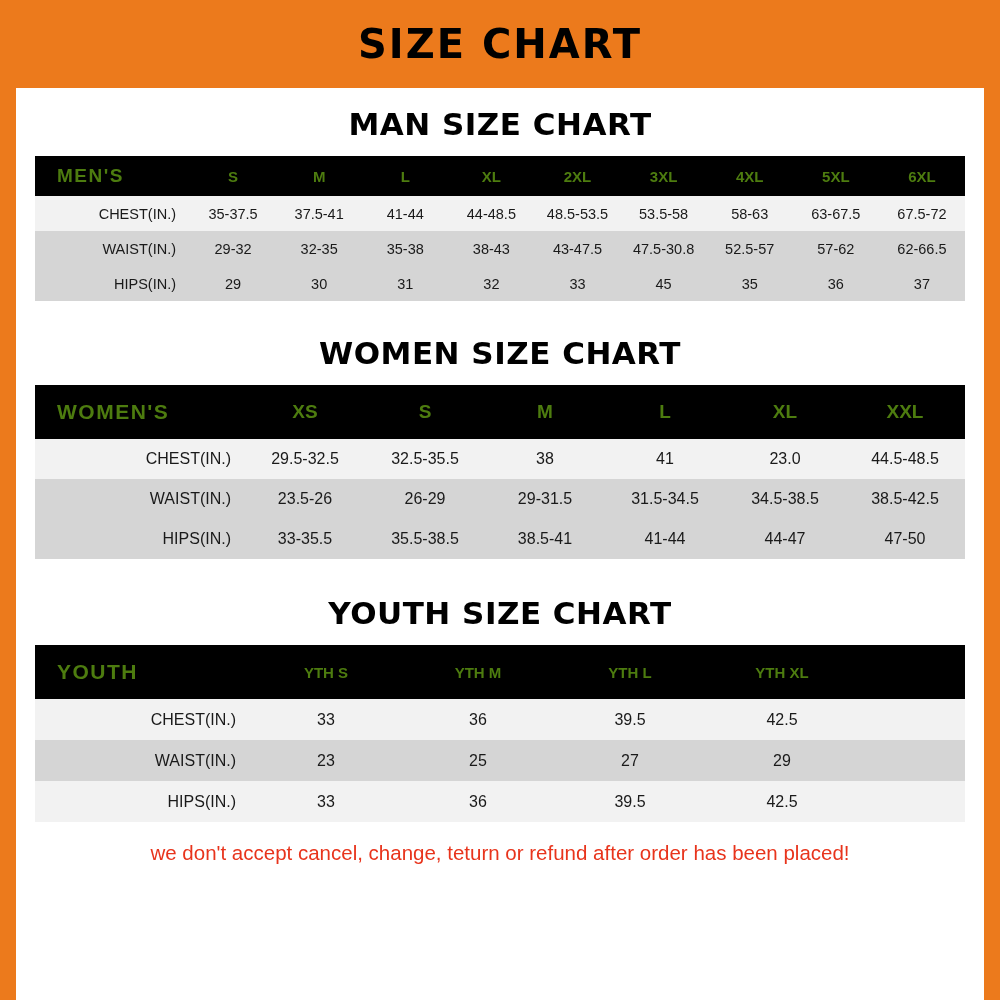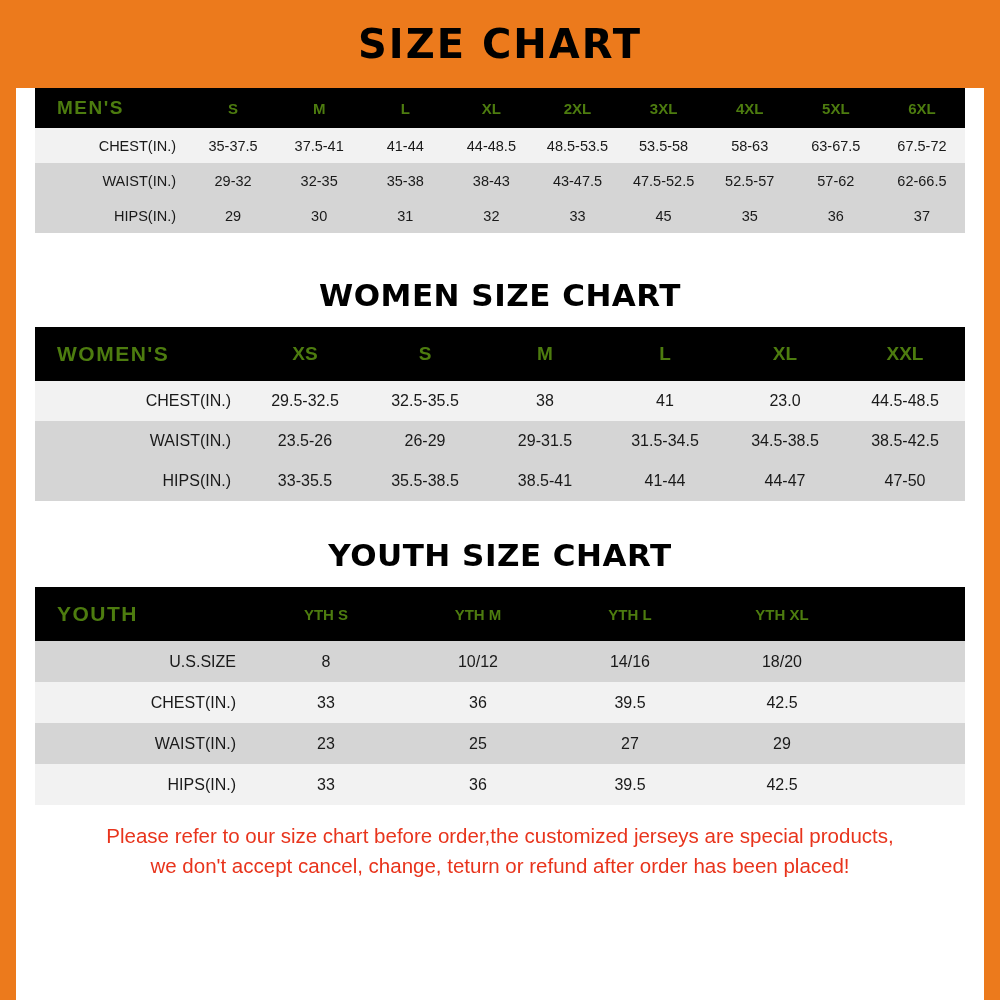--- a/index.html
+++ b/index.html
@@ -55,21 +55,21 @@
   }
 
   .section-title {
     text-align: center;
     font-family: "DejaVu Sans", sans-serif;
     font-weight: bold;
     font-size: 31px;
     letter-spacing: 0.5px;
     margin: 18px 0 14px 0;
   }
-  .section-title.women { margin-top: 44px; }
+  .section-title.women { margin-top: 34px; }
   .section-title.youth { margin-top: 36px; }
 
   table {
     border-collapse: collapse;
     width: 100%;
     table-layout: fixed;
   }
   table.men { width: 930px; margin: 0 auto; }
   table.women { width: 930px; margin: 8px auto; }
   table.youth { width: 930px; margin: 0 auto; }
@@ -129,20 +129,21 @@
 
   <div class="header-bar">
     <div class="header-title">SIZE CHART</div>
   </div>
 
   <div class="rail rail-left"></div>
   <div class="rail rail-right"></div>
 
   <div class="body-area">
 
+    <div class="section-title men">MAN SIZE CHART</div>
     <table class="men">
       <colgroup>
         <col style="width:155px">
         <col span="9">
       </colgroup>
       <thead>
         <tr>
           <th class="rowlabel">MEN'S</th>
           <th>S</th>
           <th>M</th>
@@ -168,21 +169,21 @@
           <td>63-67.5</td>
           <td>67.5-72</td>
         </tr>
         <tr class="shade">
           <td class="rowlabel">WAIST(IN.)</td>
           <td>29-32</td>
           <td>32-35</td>
           <td>35-38</td>
           <td>38-43</td>
           <td>43-47.5</td>
-          <td>47.5-52.5</td>
+          <td>47.5-30.8</td>
           <td>52.5-57</td>
           <td>57-62</td>
           <td>62-66.5</td>
         </tr>
         <tr class="shade">
           <td class="rowlabel">HIPS(IN.)</td>
           <td>29</td>
           <td>30</td>
           <td>31</td>
           <td>32</td>
@@ -254,28 +255,20 @@
         <tr>
           <th class="rowlabel">YOUTH</th>
           <th>YTH S</th>
           <th>YTH M</th>
           <th>YTH L</th>
           <th>YTH XL</th>
           <th></th>
         </tr>
       </thead>
       <tbody>
-        <tr class="shade">
-          <td class="rowlabel">U.S.SIZE</td>
-          <td>8</td>
-          <td>10/12</td>
-          <td>14/16</td>
-          <td>18/20</td>
-          <td></td>
-        </tr>
         <tr class="plain">
           <td class="rowlabel">CHEST(IN.)</td>
           <td>33</td>
           <td>36</td>
           <td>39.5</td>
           <td>42.5</td>
           <td></td>
         </tr>
         <tr class="shade">
           <td class="rowlabel">WAIST(IN.)</td>
@@ -290,18 +283,17 @@
           <td>33</td>
           <td>36</td>
           <td>39.5</td>
           <td>42.5</td>
           <td></td>
         </tr>
       </tbody>
     </table>
 
     <div class="footer-note">
-      <div>Please refer to our size chart before order,the customized jerseys are special products,</div>
       <div>we don't accept cancel, change, teturn or refund after order has been placed!</div>
     </div>
 
   </div>
 </div>
 
 </body></html>

